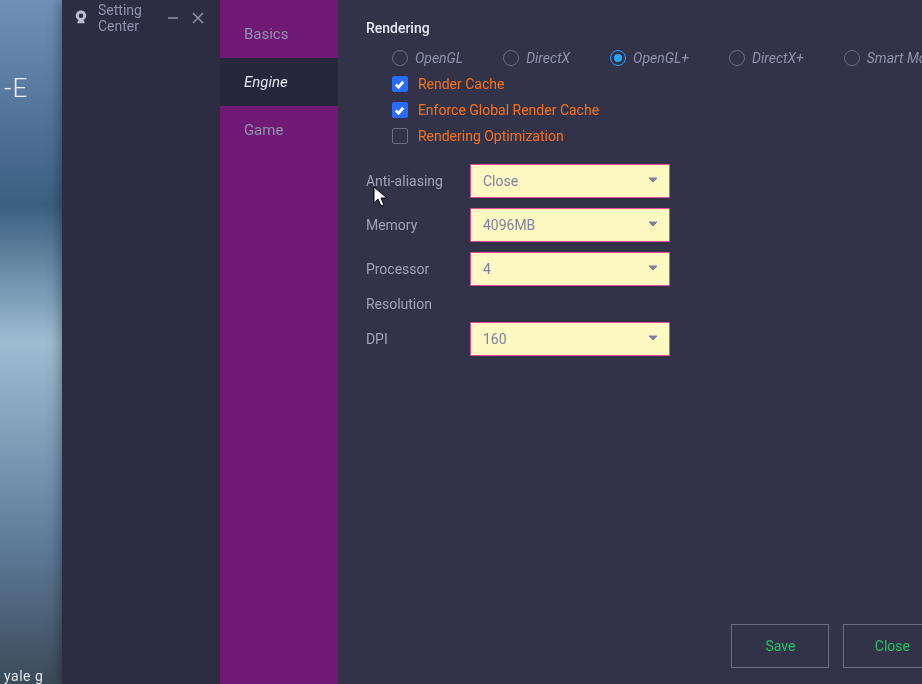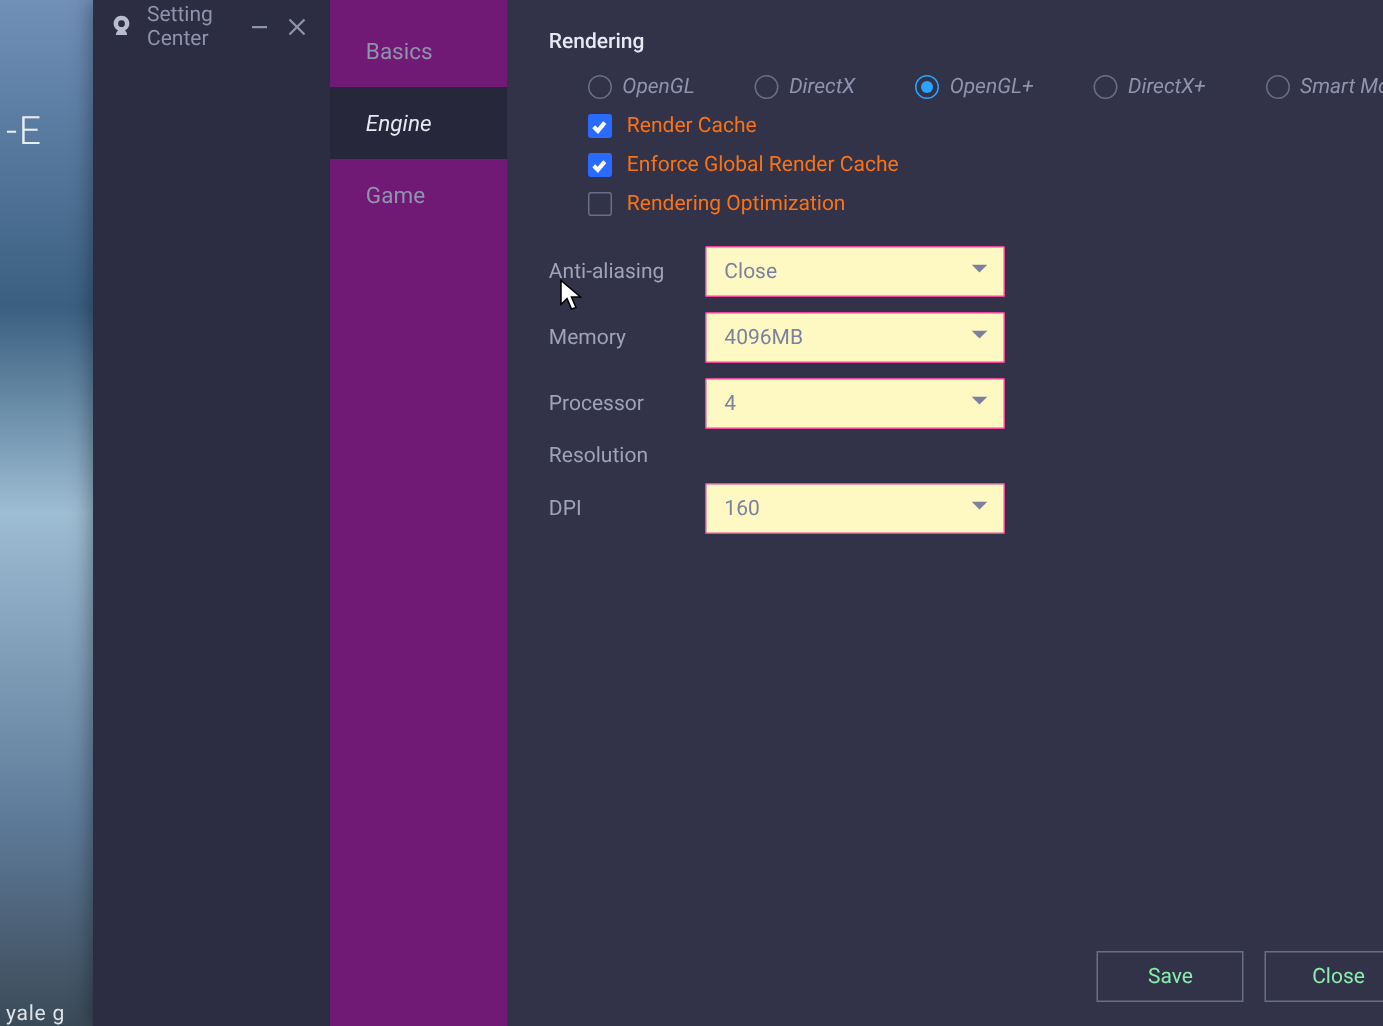--- a/index.html
+++ b/index.html
@@ -104,22 +104,22 @@
     display:flex; align-items:center; justify-content:space-between;
     padding: 0 10px 0 12px; color:#7d80a0; font-size:14px; cursor:pointer;
     border-radius:1px;
   }
   .select .chev svg { width:12px; height:12px; stroke:#7d80a0; fill:#7d80a0; }
   .footer {
     margin-top:auto; display:flex; justify-content:flex-end; gap:14px;
     padding-top: 10px;
   }
   .btn {
-    min-width: 98px; height: 34px; border:1px solid #6a6d88; background:transparent;
-    color:#86efac; font-size:14px; display:flex; align-items:center; justify-content:center;
+    min-width: 98px; height: 44px; border:1px solid #6a6d88; background:transparent;
+    color:#22c55e; font-size:14px; display:flex; align-items:center; justify-content:center;
     cursor:pointer;
   }
 </style>
 </head>
 <body>
 
 <div class="bg-strip"></div>
 <div class="bg-label">-E</div>
 <div class="bg-bottom">yale g</div>
 

